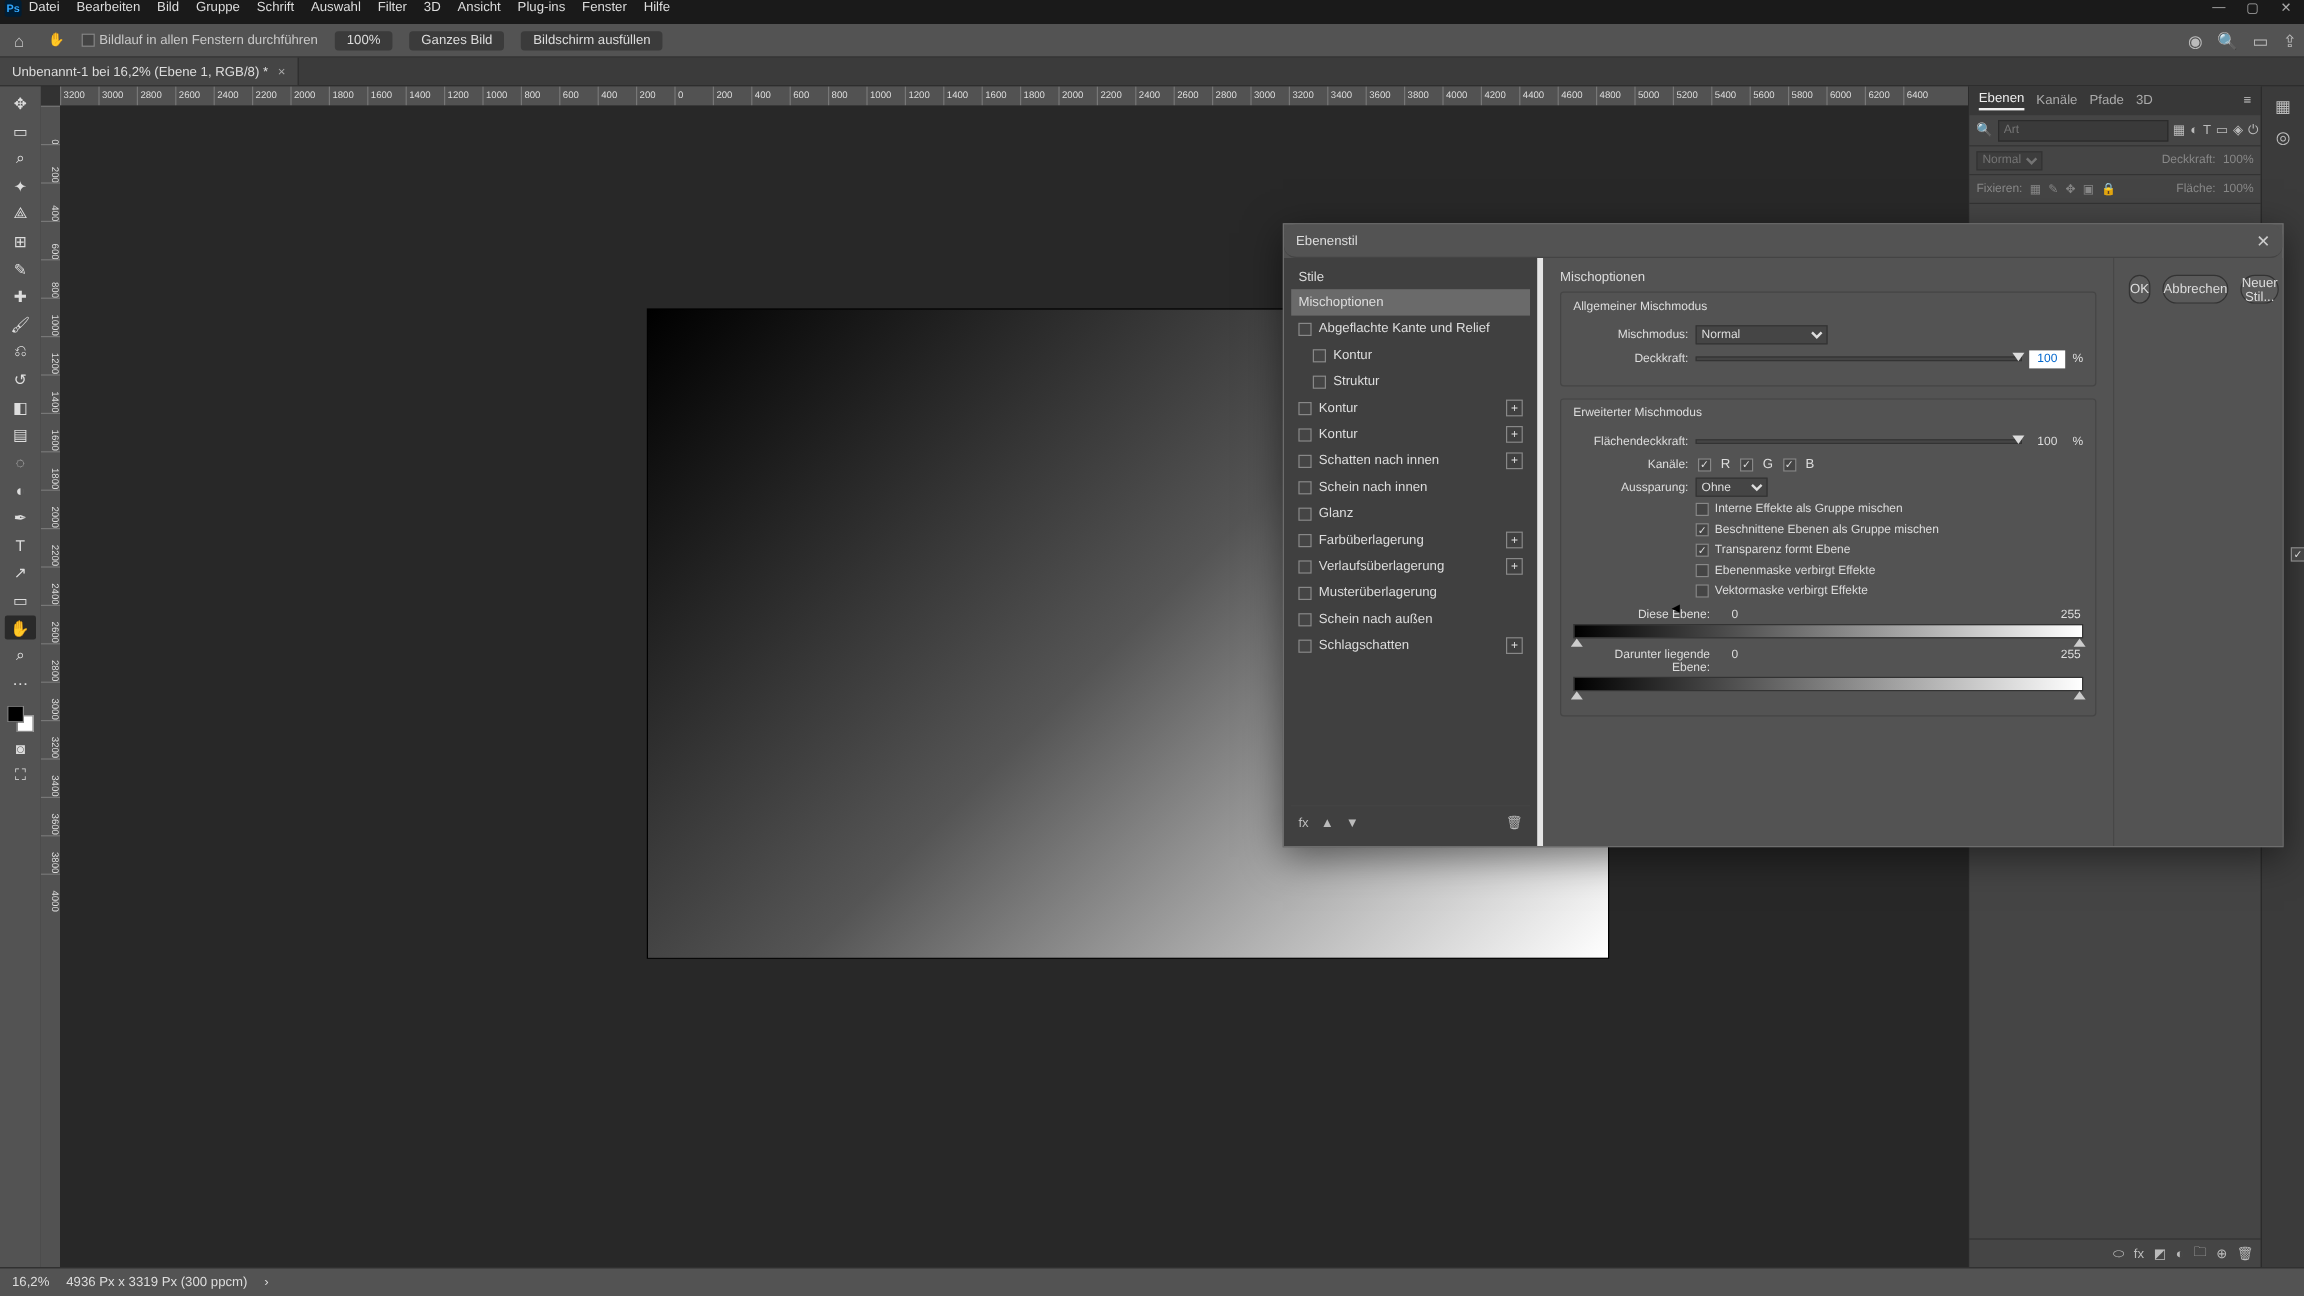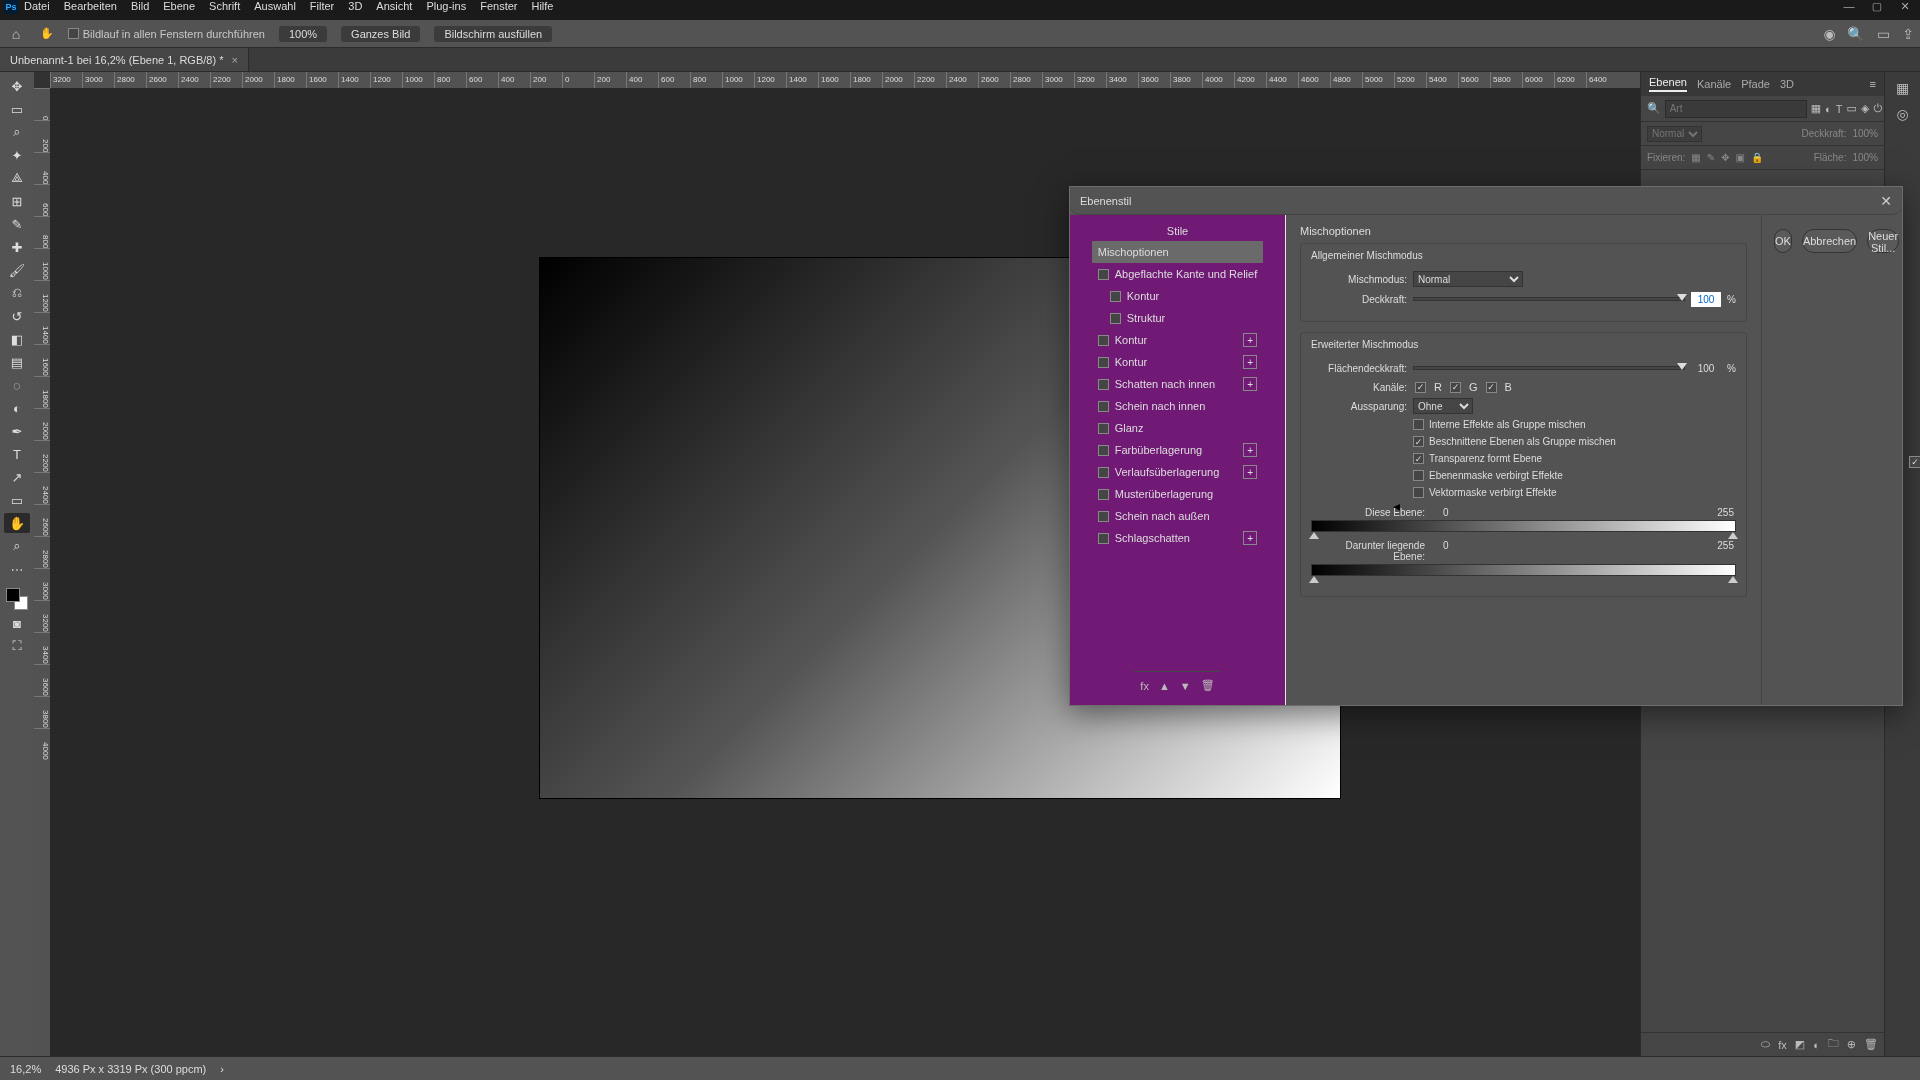--- a/index.html
+++ b/index.html
@@ -57,21 +57,21 @@
 
 
 .statusbar{ position:absolute; left:0; right:0; bottom:0; height:24px; background:#535353; display:flex; align-items:center; padding:0 10px; gap:14px; font-size:11px; color:#ddd; border-top:1px solid #2b2b2b;}
 
 
 .dialog{ position:absolute; left:1069px; top:186px; width:834px; height:520px; background:#535353; border:1px solid #6d6d6d; box-shadow:0 8px 30px rgba(0,0,0,.5); color:#ddd; font-size:11px;}
 .dialog .dtitle{ height:28px; display:flex; align-items:center; padding:0 10px; background:#535353; border-bottom:1px solid #444;border-radius:10px;}
 .dialog .dtitle .x{margin-left:auto; font-size:14px; color:#ccc;}
 .dialog .dbody{ display:flex; height:calc(100% - 28px); }
 
-.dialog .col-styles{ width:216px; background:#701a75; padding:6px 6px; display:flex; flex-direction:column; border-right:1px solid #e5e5e5;align-items:center;}
+.dialog .col-styles{ width:216px; background:#404040; padding:6px 6px; display:flex; flex-direction:column; border-right:5px solid #e5e5e5;}
 .dialog .col-styles .hdr{ padding:4px 6px; font-size:11px; }
 .dialog .col-styles .item{ height:22px; display:flex; align-items:center; padding:0 6px; gap:6px; position:relative;}
 .dialog .col-styles .item.selected{ background:#6a6a6a; }
 .dialog .col-styles .item .cb{ width:11px; height:11px; border:1px solid #888; background:#454545; flex-shrink:0;}
 .dialog .col-styles .item.indent{ padding-left:18px;}
 .dialog .col-styles .item .plus{ margin-left:auto; width:14px; height:14px; border:1px solid #888; display:flex; align-items:center; justify-content:center; font-size:10px;}
 .dialog .col-styles .bottomicons{ margin-top:auto; height:28px; display:flex; align-items:center; gap:10px; padding:0 6px; color:#bbb; border-top:1px solid #454545;}
 .dialog .col-styles .bottomicons .trash{margin-left:auto;}
 
 .dialog .col-opts{ flex:1; padding:10px 14px; font-size:11px; background:#535353; border-right:1px solid #454545; overflow:hidden;}
@@ -116,21 +116,21 @@
 </style>
 </head>
 <body>
 
 <div class="titlebar">
   <div class="ps-logo">Ps</div>
   <div class="menu">
     <span>Datei</span>
     <span>Bearbeiten</span>
     <span>Bild</span>
-    <span>Ebene</span>
+    <span>Gruppe</span>
     <span>Schrift</span>
     <span>Auswahl</span>
     <span>Filter</span>
     <span>3D</span>
     <span>Ansicht</span>
     <span>Plug-ins</span>
     <span>Fenster</span>
     <span>Hilfe</span>
   </div>
   <div class="win-ctrl">

